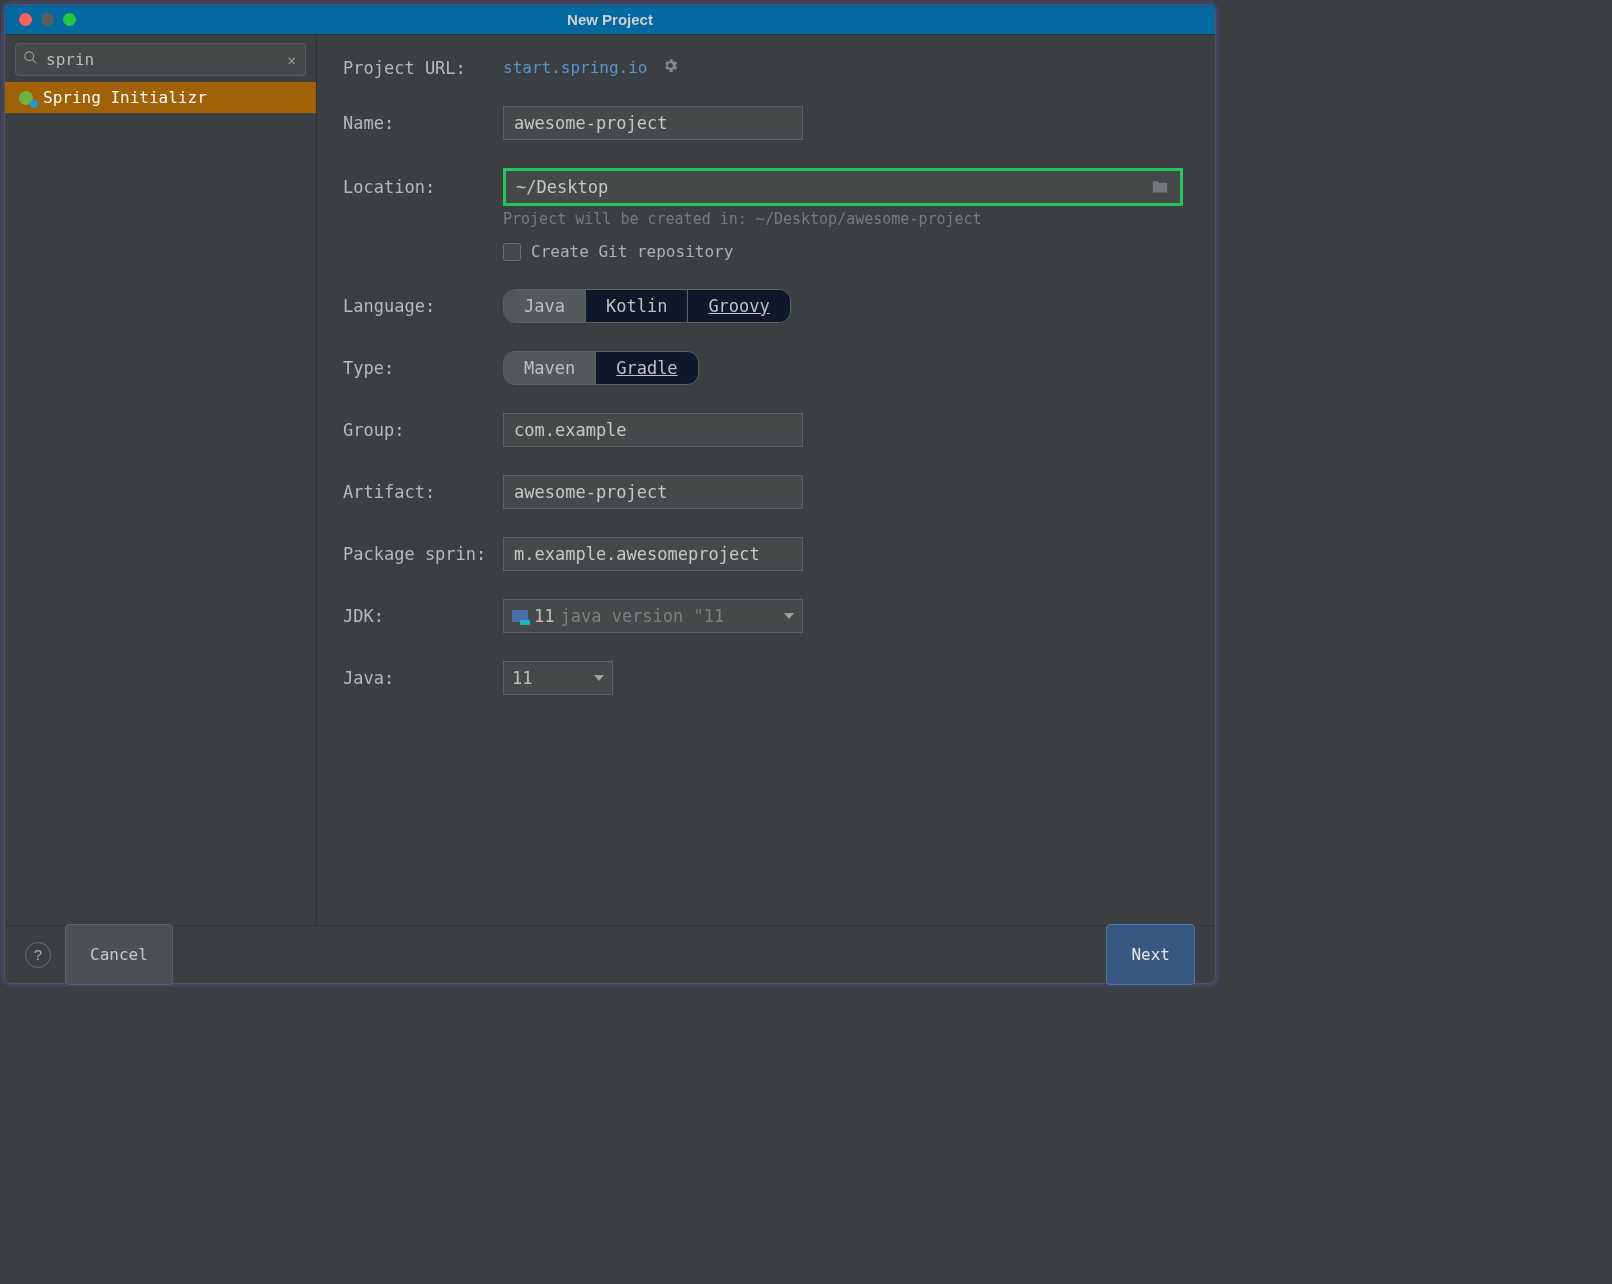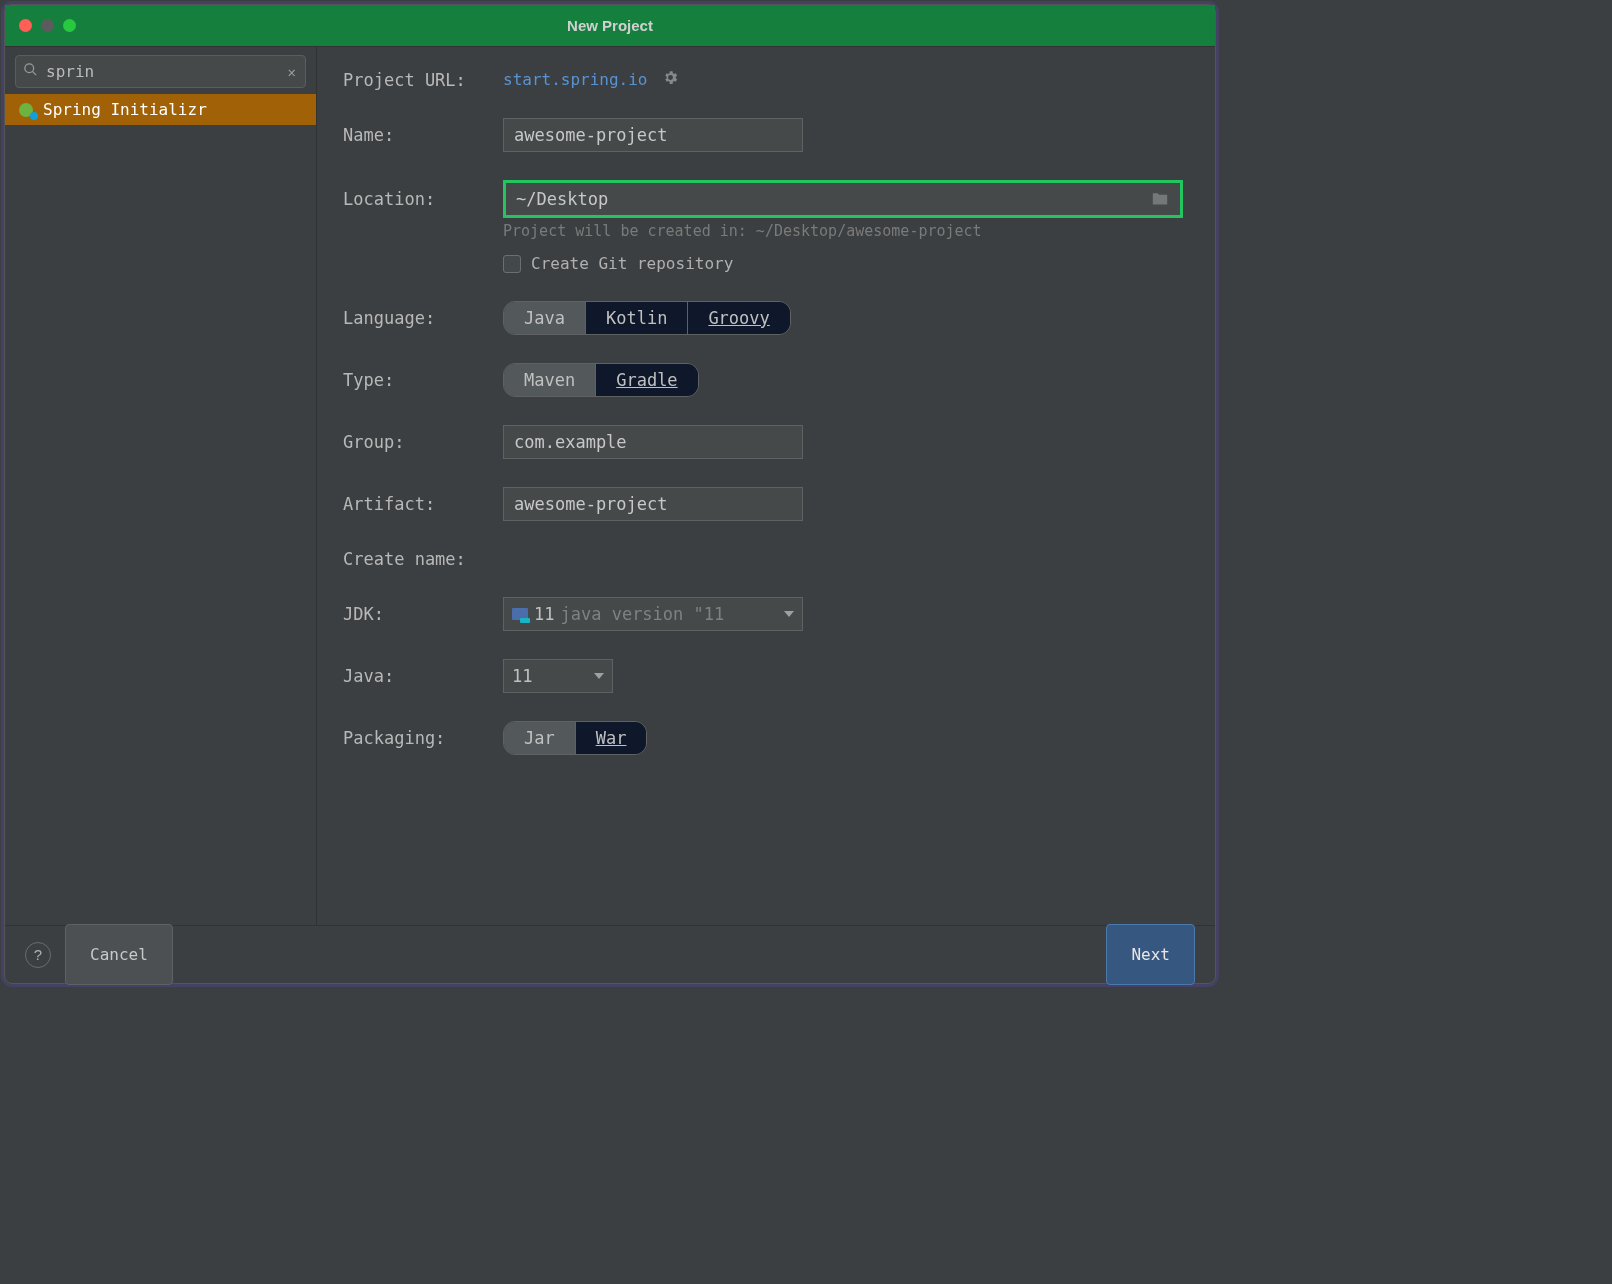--- a/index.html
+++ b/index.html
@@ -16,24 +16,24 @@
     height: 980px;
     background: #3c3f41;
     border: 1px solid #555;
     border-radius: 8px;
     margin: 4px;
     display: flex;
     flex-direction: column;
     box-shadow: 0 0 0 3px rgba(90,70,200,0.25);
   }
   .titlebar {
-    height: 42px;
-    display: flex;
-    align-items: center;
-    background: #15803d;
+    height: 30px;
+    display: flex;
+    align-items: center;
+    background: #0369a1;
     border-bottom: 1px solid #323232;
     position: relative;
   }
   .traffic-lights {
     display: flex;
     gap: 9px;
     padding-left: 14px;
   }
   .dot { width: 13px; height: 13px; border-radius: 50%; }
   .dot.red { background: #ff5f57; }
@@ -384,21 +384,24 @@
       </div>
 
       <div class="row">
         <div class="label">Artifact:</div>
         <div class="value-area">
           <input class="text-input" value="awesome-project" style="">
         </div>
       </div>
 
       <div class="row">
-        <div class="label">Create name:</div>
+        <div class="label">Package sprin:</div>
+        <div class="value-area">
+          <input class="text-input" value="m.example.awesomeproject" style="">
+        </div>
       </div>
 
       <div class="row">
         <div class="label">JDK:</div>
         <div class="value-area">
           <div class="select-box">
             <span class="sel-left">
               <span class="jdk-folder"></span>
               <span>11</span>
               <span class="muted">java version "11</span>
@@ -411,29 +414,20 @@
       <div class="row">
         <div class="label">Java:</div>
         <div class="value-area">
           <div class="select-box narrow">
             <span>11</span>
             <span class="caret-down"></span>
           </div>
         </div>
       </div>
 
-      <div class="row">
-        <div class="label">Packaging:</div>
-        <div class="value-area">
-          <div class="seg-group" id="packaging-group">
-              <div class="seg selected">Jar</div>
-              <div class="seg">War</div>
-            </div>
-        </div>
-      </div>
 
     </div>
   </div>
 
   <div class="footer">
     <div class="help-btn">?</div>
     <button class="btn">Cancel</button>
     <div class="footer-spacer"></div>
     <button class="btn primary">Next</button>
   </div>

